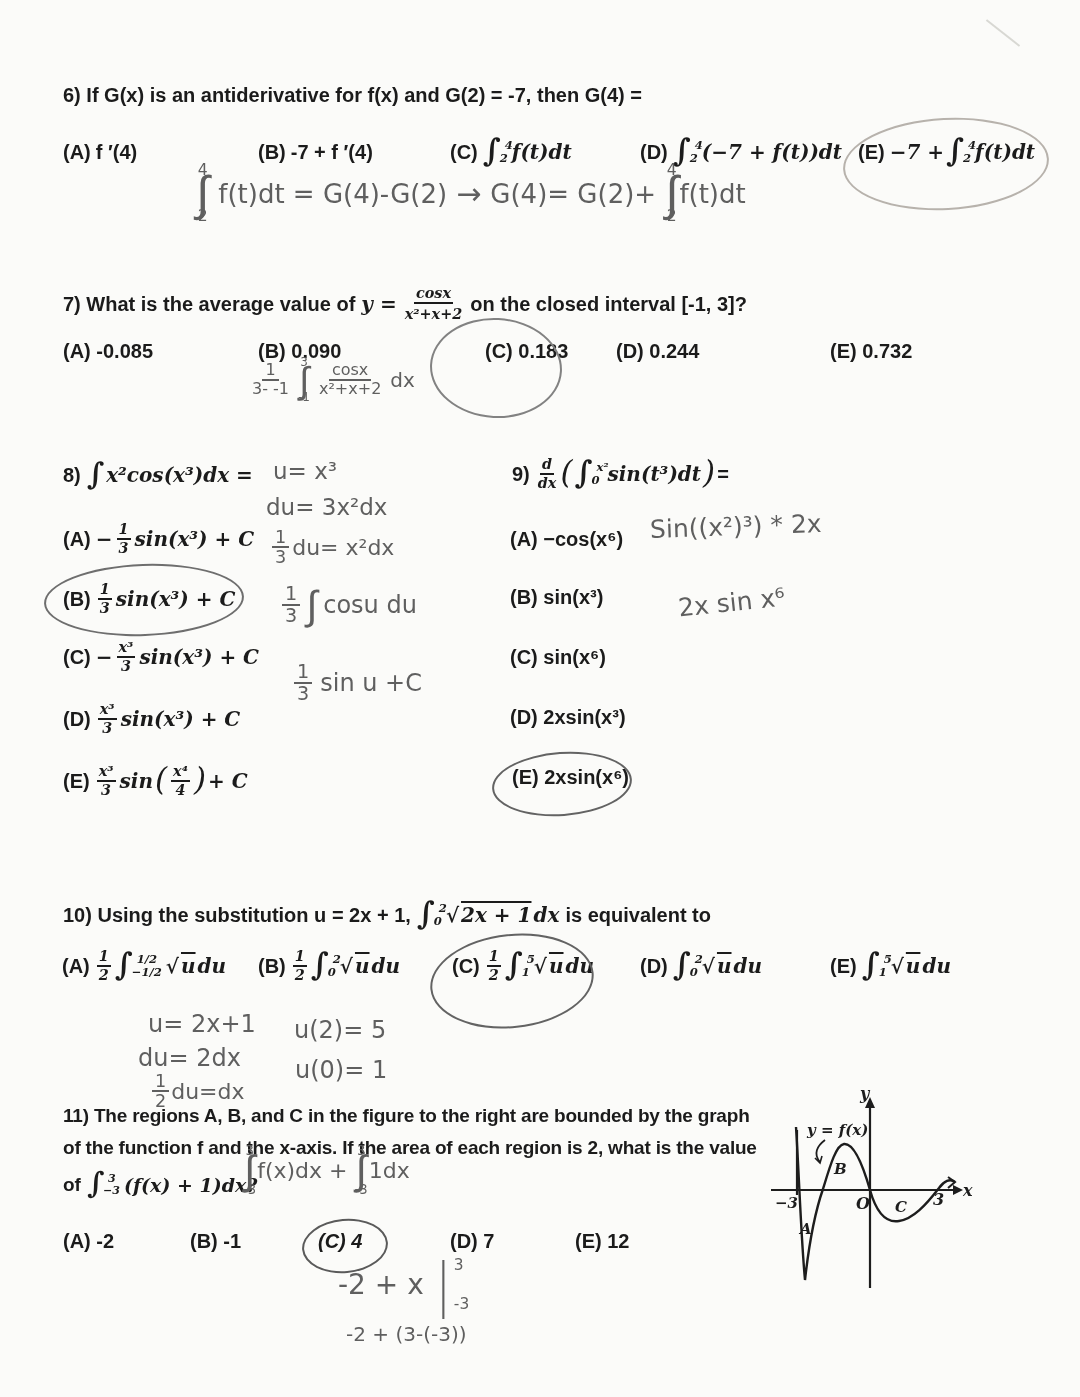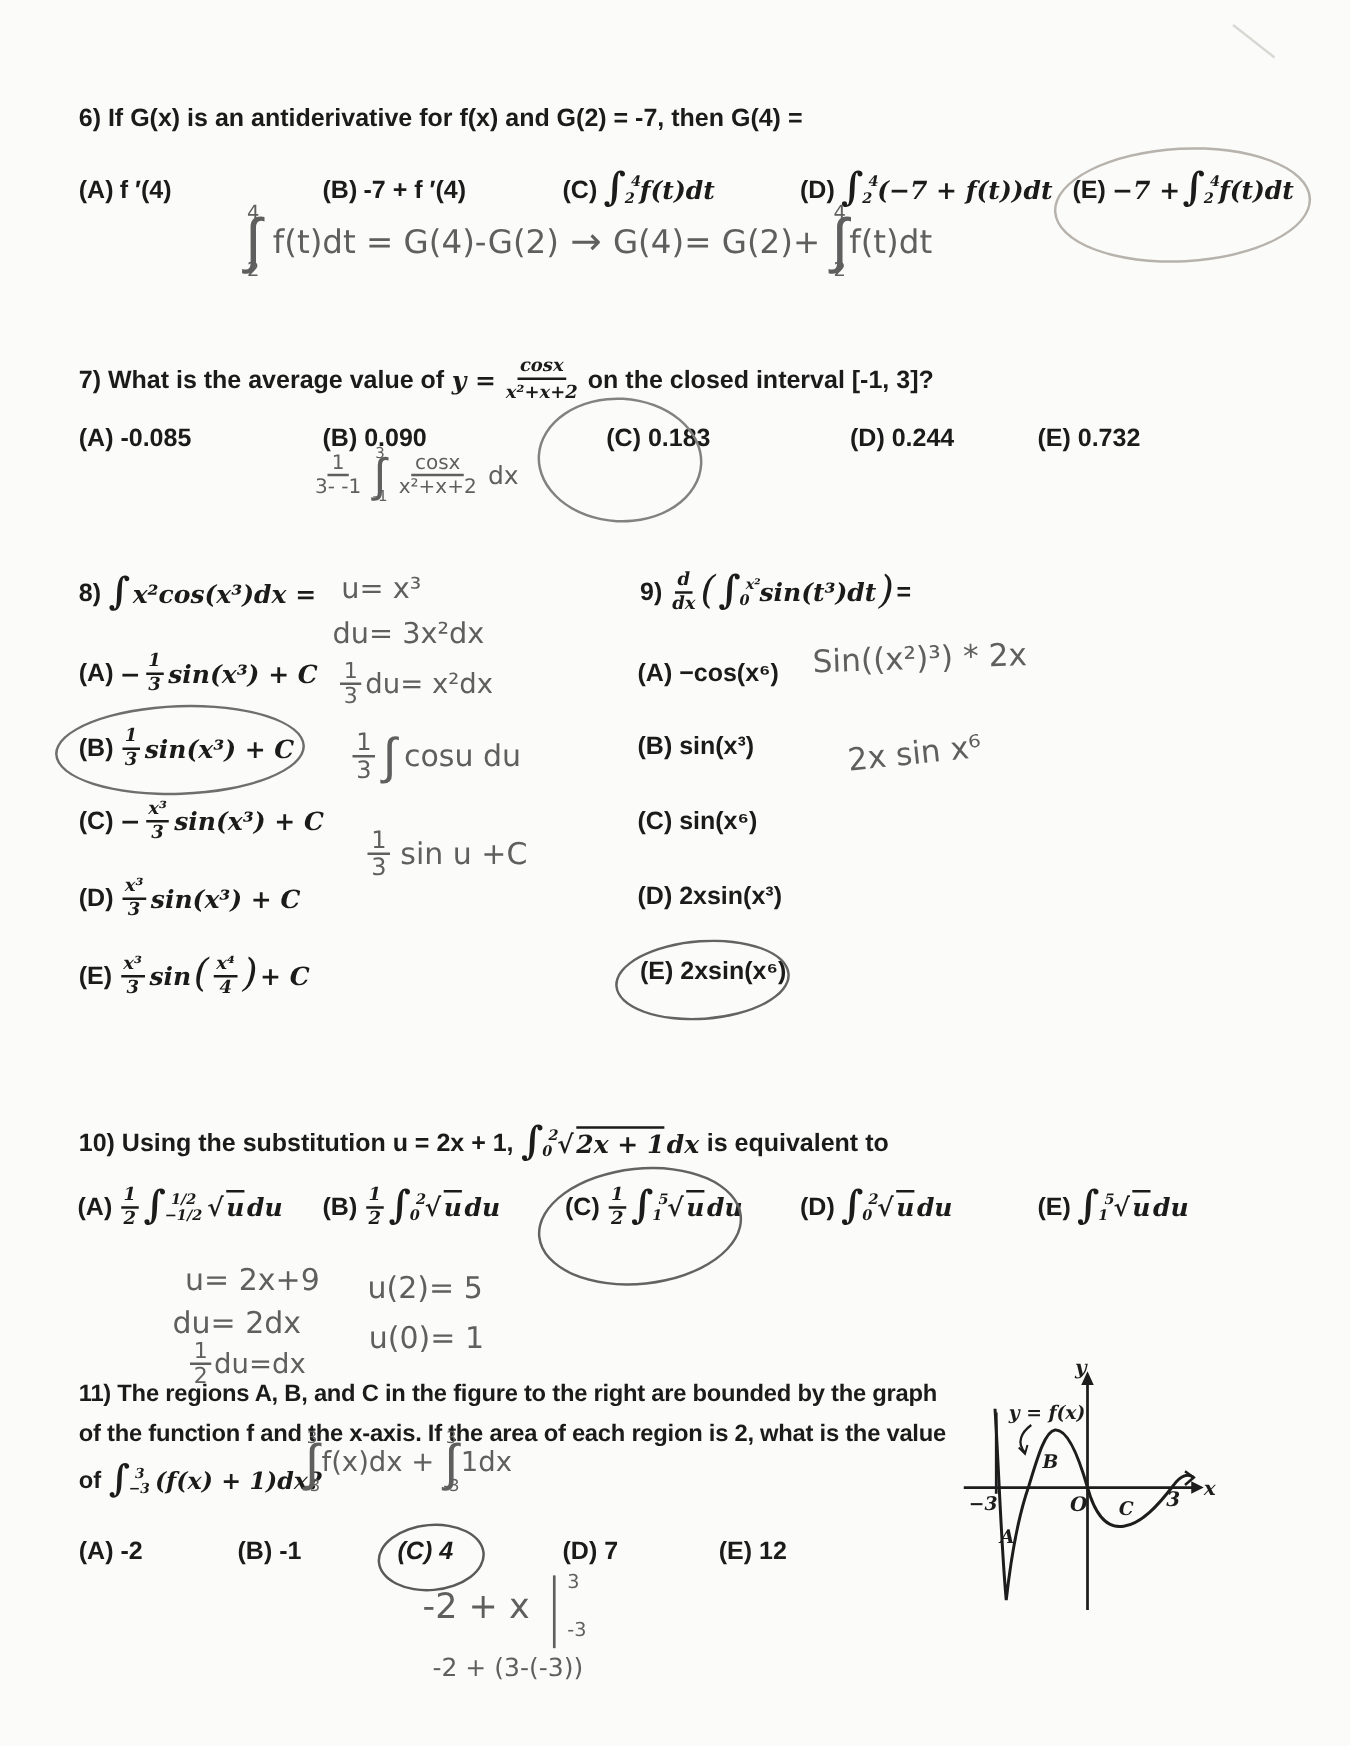--- a/index.html
+++ b/index.html
@@ -126,21 +126,21 @@
   </div>
   <div class="opt" style="left:63px;top:340px;">
       <span>(A) -0.085</span>
     </div>
   <div class="opt" style="left:258px;top:340px;">
       <span>(B) 0.090</span>
     </div>
   <div class="opt" style="left:452px;top:340px;margin-left:33px;">
       <span>(C) 0.183</span>
     </div>
-  <div class="opt" style="left:680px;top:340px;">
+  <div class="opt" style="left:616px;top:340px;">
       <span>(D) 0.244</span>
     </div>
   <div class="opt" style="left:830px;top:340px;">
       <span>(E) 0.732</span>
     </div>
   <div class="circle" style="left:430px;top:318px;width:128px;height:96px;border:2.5px solid #828282;transform:rotate(3deg);"></div>
 
   <div class="hw" style="left:252px;top:358px;font-size:20px;">
     <span class="hwfrac">
         <span class="fn">1</span>
@@ -398,21 +398,21 @@
           </span>
         </span>
         <span>√</span>
         <span class="ovl">u</span>
         <span>du</span>
       </span>
   </div>
   <div class="circle" style="left:430px;top:934px;width:160px;height:90px;border:2.5px solid #636363;transform:rotate(-6deg);"></div>
 
   <div class="hw" style="left:148px;top:1010px;font-size:24px;">
-      <span>u= 2x+9</span>
+      <span>u= 2x+1</span>
     </div>
   <div class="hw" style="left:138px;top:1044px;font-size:24px;">
       <span>du= 2dx</span>
     </div>
   <div class="hw" style="left:152px;top:1072px;font-size:22px;gap:2px;">
     <span class="hwfrac">
         <span class="fn">1</span>
         <span>2</span>
       </span>
     <span>du=dx</span>

